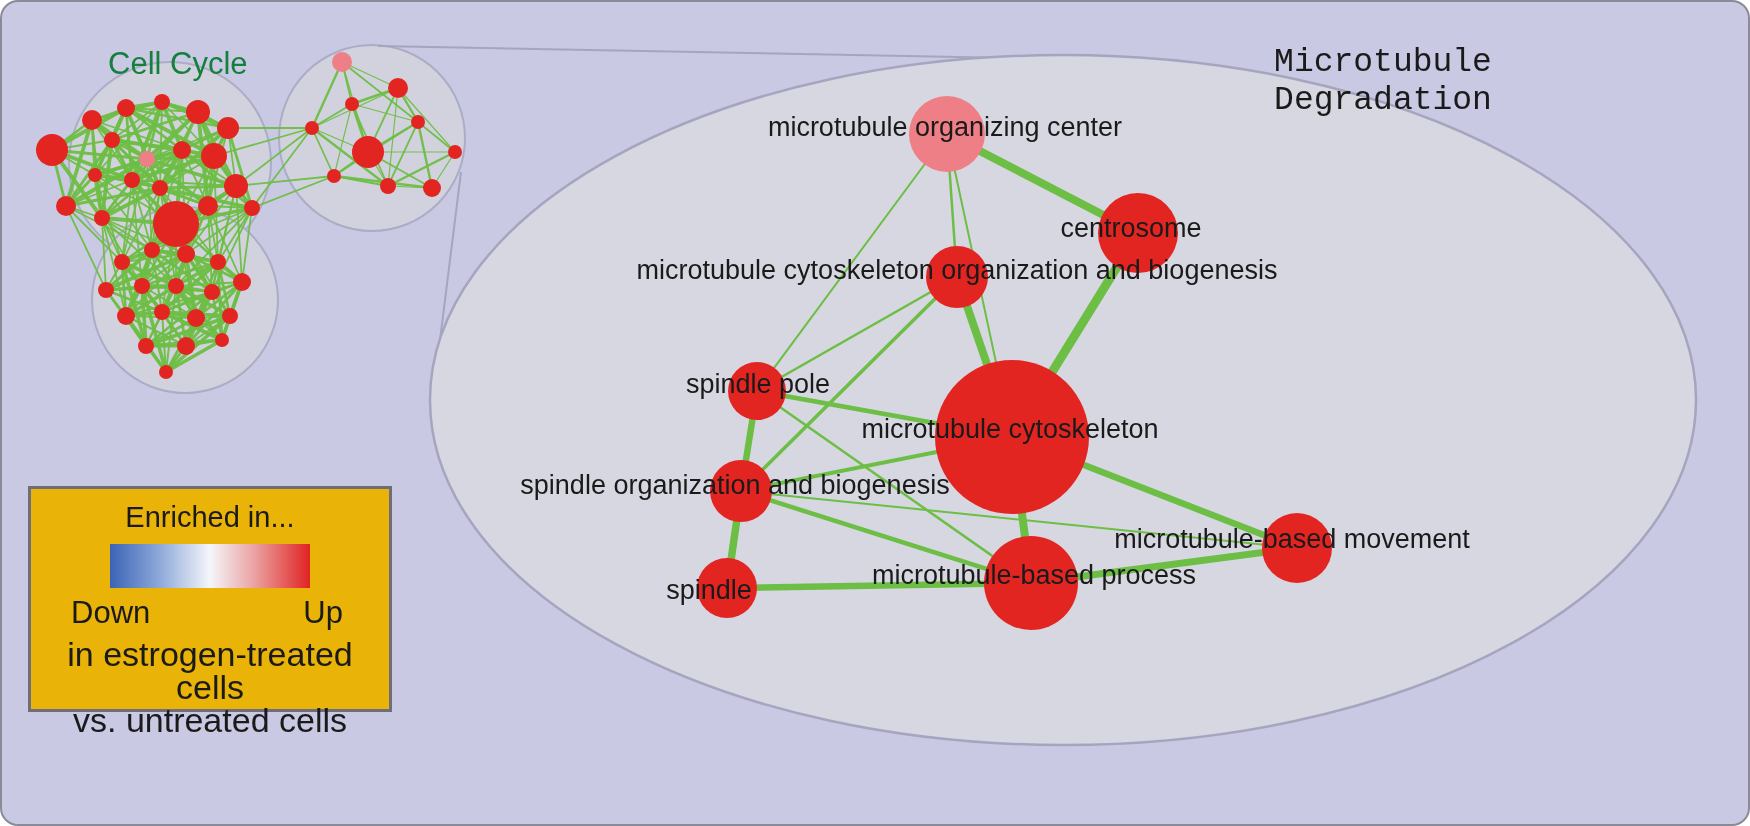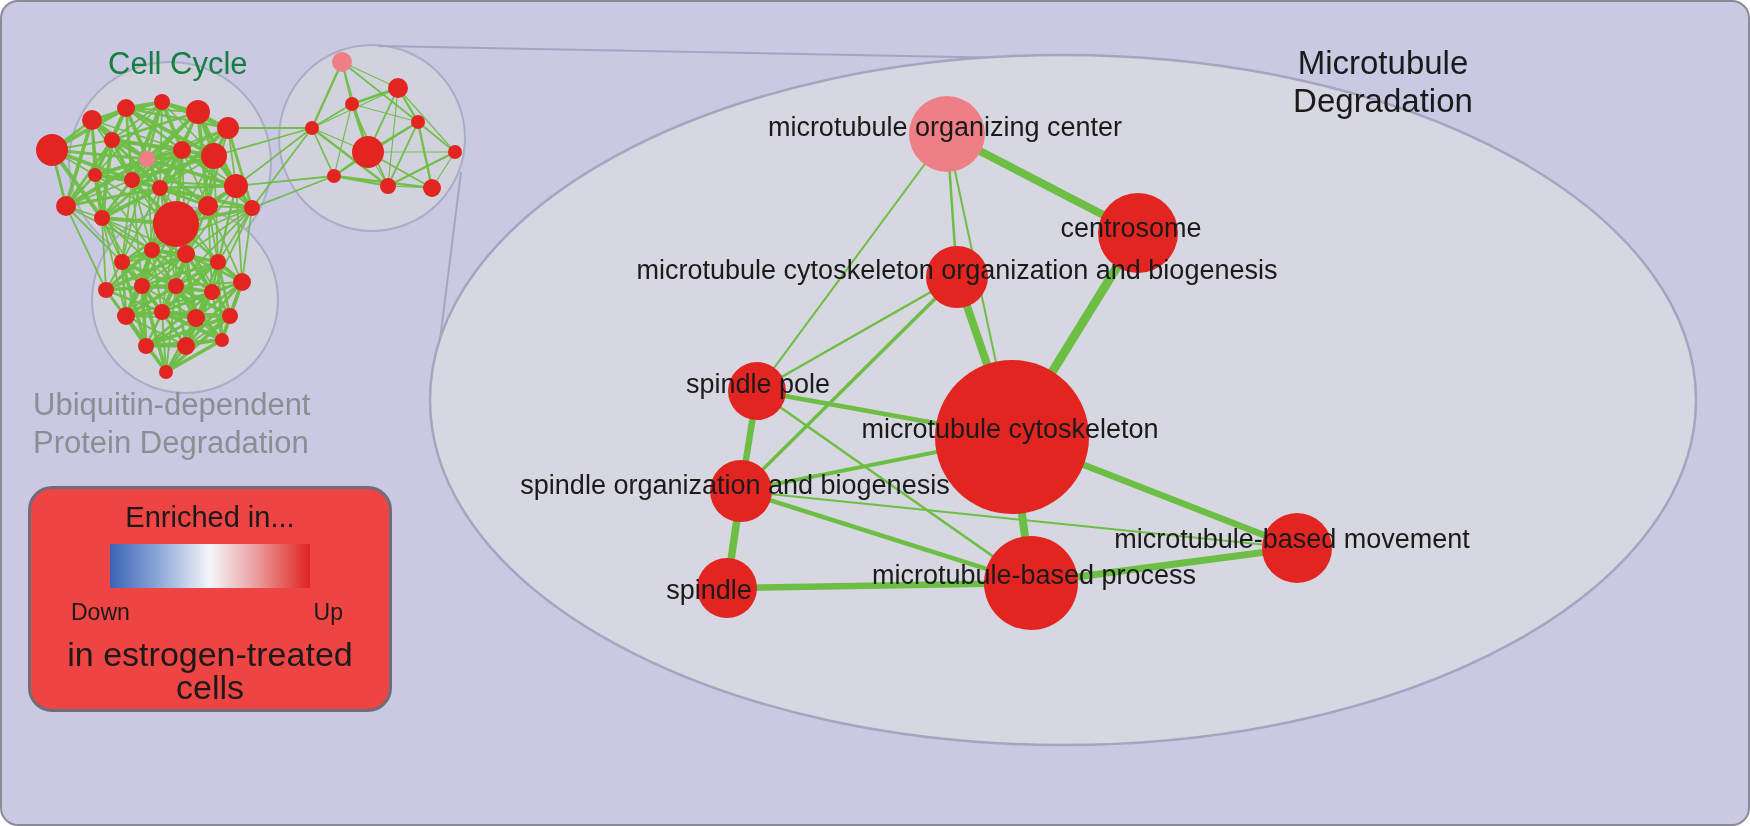--- a/index.html
+++ b/index.html
@@ -5,27 +5,27 @@
   * { margin: 0; padding: 0; box-sizing: border-box; }
   html, body { background: #ffffff; font-family: "Liberation Sans", sans-serif; }
   .stage { position: relative; width: 1750px; height: 826px; overflow: hidden; }
   .panel { position: absolute; inset: 0; border-radius: 18px; }
   svg.net { position: absolute; inset: 0; font-family: "Liberation Sans", sans-serif; }
   .lbl { position: absolute; white-space: nowrap; }
   .lbl.gray { font-size: 31px; line-height: 38px; }
   #lbl-cellcycle { left: 108px; top: 45px; }
   #lbl-ubiq { left: 33px; top: 386px; }
   #lbl-zoomtitle { left: 1273px; top: 44px; width: 220px; text-align: center;
-                   font-size: 33px; line-height: 38px; }
+                   font-size: 33px; line-height: 38px; font-family: Liberation Mono, monospace; }
   .legend { position: absolute; left: 28px; top: 486px; width: 364px; height: 226px;
             border: 3px solid #6e6e7a; padding-top: 11px; text-align: center; }
   .legend-title { font-size: 29px; line-height: 34px; }
   .legend-bar { width: 200px; height: 44px; margin: 10px auto 0 auto; }
   .legend-du { display: flex; justify-content: space-between; padding: 0 46px 0 40px;
-               margin-top: 6px; font-size: 23px; line-height: 37px; }
+               margin-top: 6px; font-size: 31px; line-height: 37px; }
   .legend-cap { margin-top: 7px; font-size: 34px; line-height: 33px; }
 </style>
 </head>
 <body>
 
 <div class="stage">
 
   <div class="panel" style="background: rgb(201, 201, 228); border: 2.5px solid rgb(139, 139, 152);"></div>
 
   <svg class="net" viewBox="0 0 1750 826">
@@ -440,35 +440,32 @@
         <text x="1010" y="431" text-anchor="middle" dominant-baseline="middle" fill="#1a1a1a" font-size="27">microtubule cytoskeleton</text>
         <text x="735" y="487" text-anchor="middle" dominant-baseline="middle" fill="#1a1a1a" font-size="27">spindle organization and biogenesis</text>
         <text x="1292" y="541" text-anchor="middle" dominant-baseline="middle" fill="#1a1a1a" font-size="27">microtubule-based movement</text>
         <text x="1034" y="577" text-anchor="middle" dominant-baseline="middle" fill="#1a1a1a" font-size="27">microtubule-based process</text>
         <text x="709" y="592" text-anchor="middle" dominant-baseline="middle" fill="#1a1a1a" font-size="27">spindle</text>
       </g>
   </svg>
 
   <div class="lbl gray" id="lbl-cellcycle" style="color: #15803d;">Cell Cycle</div>
 
-  <div class="lbl gray" id="lbl-ubiq" style="color: rgb(141, 141, 146);">
-    <div>Ubiquitin-dependent</div>
-    <div>Protein Degradation</div>
-  </div>
 
   <div class="lbl" id="lbl-zoomtitle" style="color: rgb(26, 26, 26);">
     <div>Microtubule</div>
     <div>Degradation</div>
   </div>
 
-  <div class="legend" style="border-color: rgb(110, 110, 122); background: #ef4444; color: rgb(26, 26, 26); border-radius: 24px;">
+  <div class="legend" style="border-color: rgb(110, 110, 122); background: #eab308; color: rgb(26, 26, 26);">
     <div class="legend-title">Enriched in...</div>
     <div class="legend-bar" style="background: linear-gradient(90deg, rgb(59, 100, 182) 0%, rgb(143, 169, 217) 25%, rgb(244, 246, 250) 50%, rgb(235, 163, 163) 72%, rgb(224, 35, 34) 100%);"></div>
     <div class="legend-du">
       <span>Down</span>
       <span>Up</span>
     </div>
     <div class="legend-cap">
       <div>in estrogen-treated cells</div>
+      <div>vs. untreated cells</div>
     </div>
   </div>
 
 </div>
 
 </body></html>

